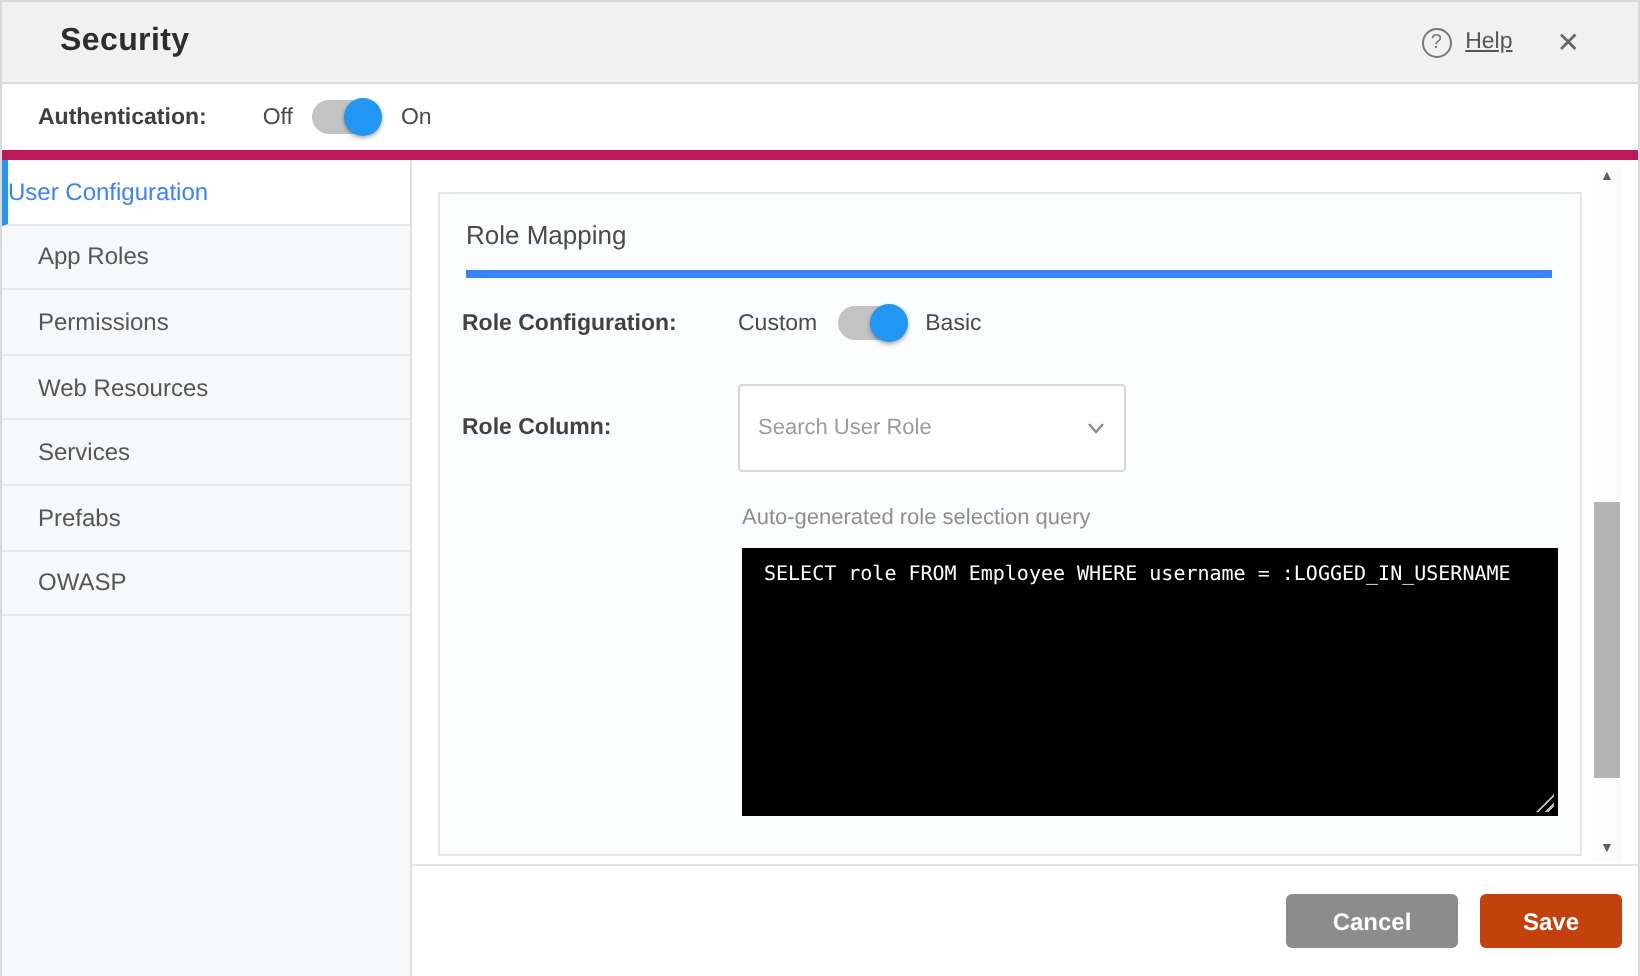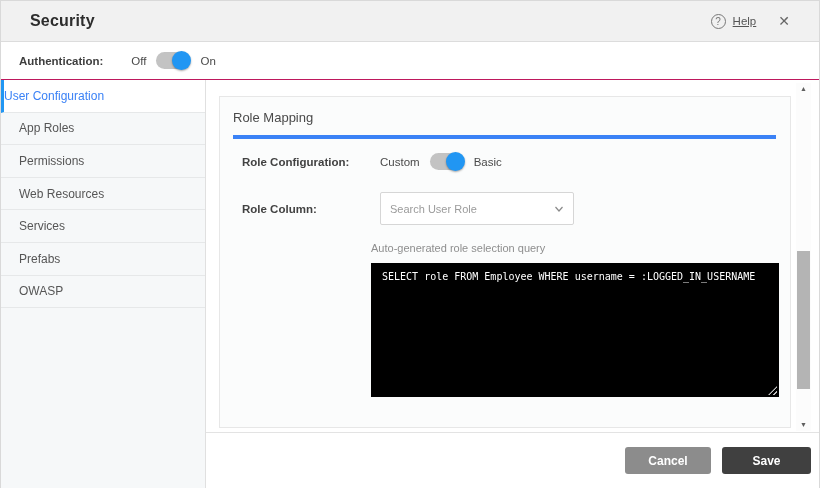--- a/index.html
+++ b/index.html
@@ -19,21 +19,21 @@
   .header .right { margin-left:auto; display:flex; align-items:center; }
   .help-icon {
     width:15px; height:15px; border:1px solid #787878; border-radius:50%;
     color:#787878; font-size:10px; line-height:13px; text-align:center; cursor:pointer;
   }
   .help-label { font-size:11.5px; color:#555; margin-left:7px; cursor:pointer;text-decoration:underline; }
   .close-icon { font-size:14px; color:#666; margin-left:22px; cursor:pointer; }
 
   
   .auth-row {
-    height:38px; background:#fff; border-bottom:1px solid #be185d;
+    height:38px; background:#fff; border-bottom:5px solid #be185d;
     display:flex; align-items:center; padding:0 18px;
   }
   .auth-row .auth-label { font-size:11.5px; font-weight:700; color:#3f3f3f; margin-right:28px; }
   .tog-side { font-size:11.5px; color:#4a4a4a; }
   .toggle {
     position:relative; width:34px; height:17px; background:#c3c3c3; border-radius:9px;
     margin:0 10px; cursor:pointer; flex:none;
   }
   .toggle .knob {
     position:absolute; top:-1px; right:-1px; width:19px; height:19px; border-radius:50%;
@@ -56,27 +56,27 @@
   
   .main { flex:1; position:relative; background:#fff; }
   .panel {
     position:absolute; left:13px; top:16px; width:572px; height:332px;
     background:#fbfcfc; border:1px solid #e7e7e7;
   }
   .panel-header {
     margin:0 14px 0 13px; padding:13px 0 10px; font-size:13px; color:#4a4a4a;
     border-bottom:4px solid #3b82f6;
   }
-  .form-row { display:flex; align-items:center; margin-left:22px; }
+  .form-row { display:flex; align-items:center; margin-left:11px; }
   .form-row .f-label { width:138px; flex:none; font-size:11.5px; font-weight:700; color:#424242; }
   .row-roleconf { margin-top:14px; }
   .row-rolecol  { margin-top:22px; }
 
   .combo {
-    width:194px; height:33px; background:#fff; border:1px solid #d6d6d6; border-radius:2px;
+    width:194px; height:44px; background:#fff; border:1px solid #d6d6d6; border-radius:2px;
     display:flex; align-items:center; padding:0 9px; cursor:pointer;
   }
   .combo .ph { font-size:11px; color:#9b9b9b; flex:1; }
   .chevron-down { width:10px; height:10px; flex:none; }
   .chevron-down svg { display:block; }
 
   .query-label { margin:17px 0 0 151px; font-size:11px; color:#8e8e8e; }
   .query-wrap { position:relative; width:408px; margin:9px 0 0 151px; }
   .query-box {
     display:block; width:408px; height:134px; background:#000; color:#fff; border:none;
@@ -105,21 +105,21 @@
   .footer {
     position:absolute; left:0; right:0; bottom:0; height:56px; background:#fff;
     border-top:1px solid #e3e3e3; display:flex; align-items:center; justify-content:flex-end;
     padding-right:8px; gap:11px;
   }
   .btn {
     height:27px; border:none; border-radius:3px; color:#fff; font-size:12px; font-weight:700;
     font-family:"Liberation Sans", sans-serif; cursor:pointer;
   }
   .btn-cancel { width:86px; background:#8c8c8c; }
-  .btn-save   { width:89px; background:#404040; }
+  .btn-save   { width:71px; background:#c2410c; }
 </style>
 </head>
 <body>
 
 <div class="app">
 
   <div class="header">
     <div class="title">Security</div>
     <div class="right">
       <span class="help-icon">?</span>

